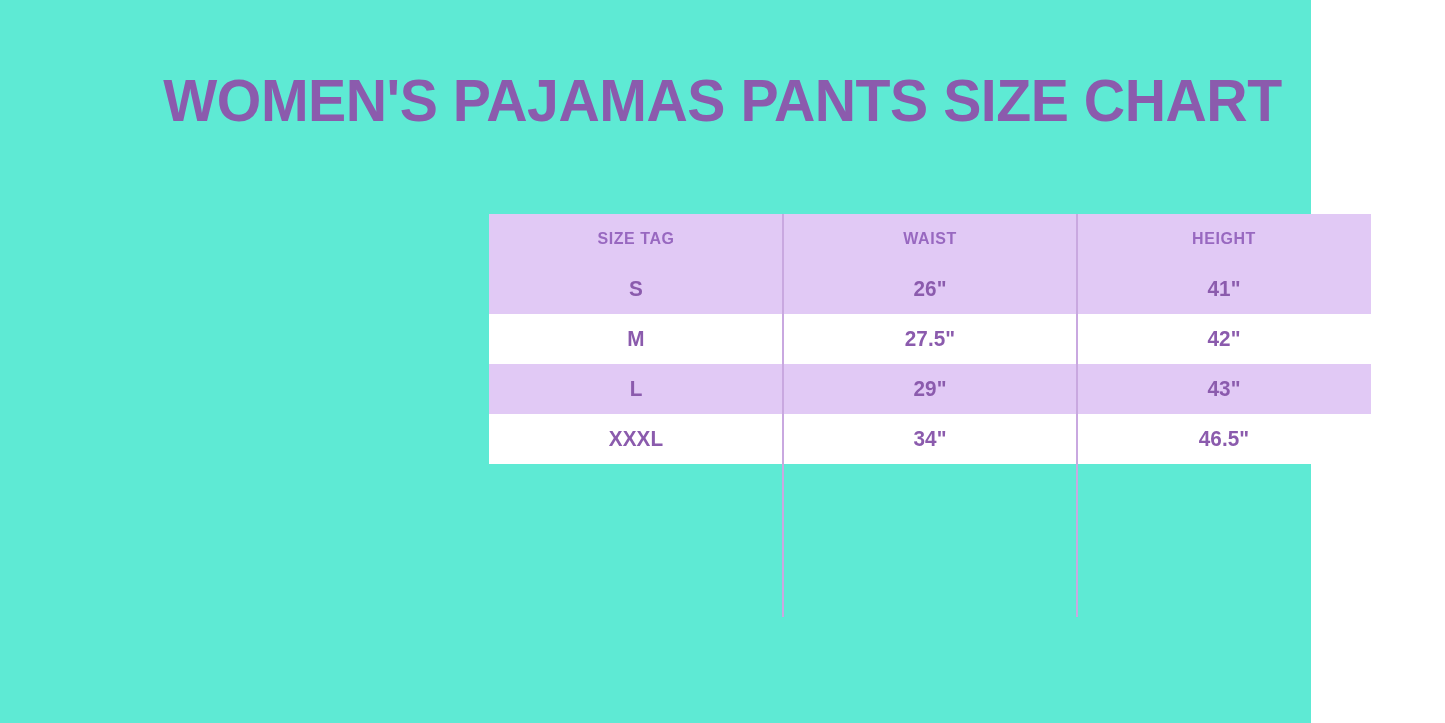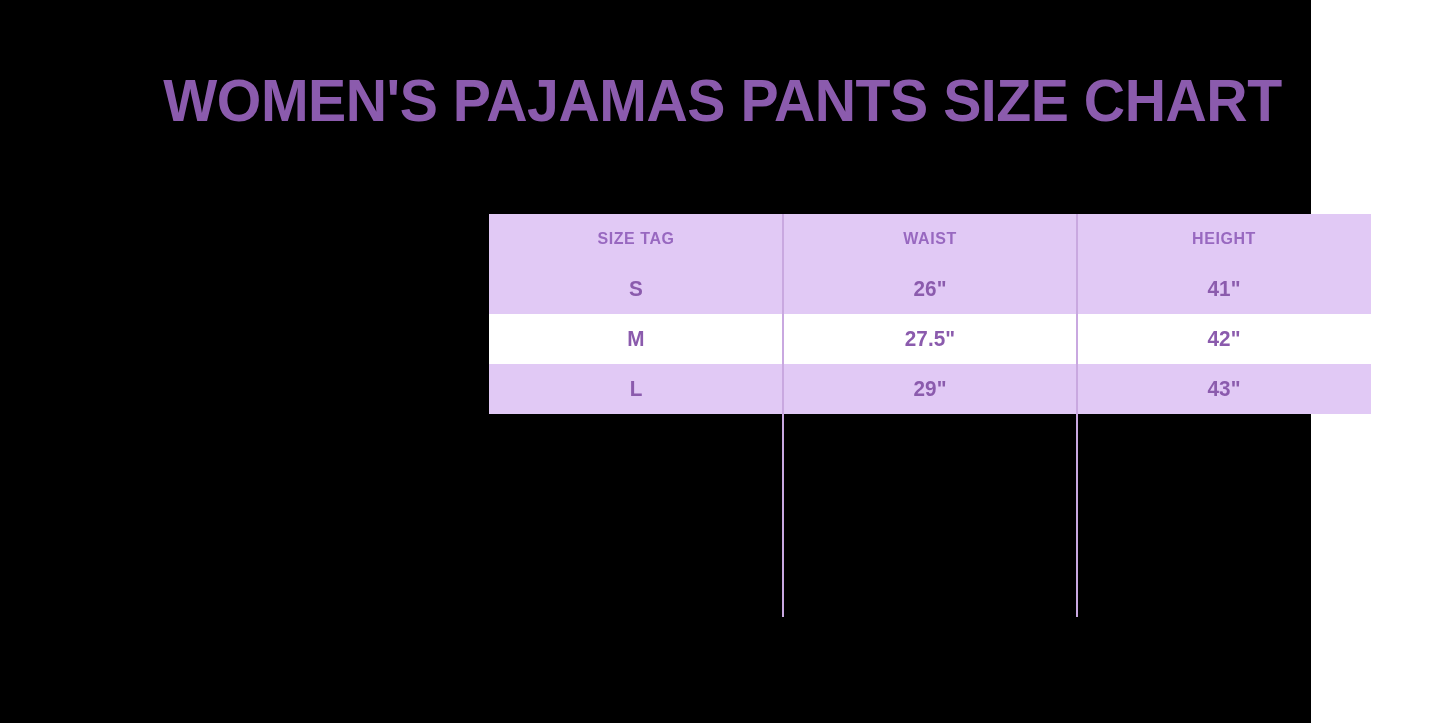--- a/index.html
+++ b/index.html
@@ -12,21 +12,21 @@
     height: 723px;
     font-family: "Liberation Sans", sans-serif;
     overflow: hidden;
     position: relative;
   }
 
   #page {
     position: relative;
     width: 1311px;
     height: 723px;
-    background: #000000;
+    background: #5eead4;
   }
 
   
   #chart-title {
     position: absolute;
     left: 0;
     top: 66px;
     width: 1445px;
     text-align: center;
     font-family: "Liberation Sans", sans-serif;
@@ -130,19 +130,24 @@
         <tr class="row-plain">
           <td>M</td>
           <td>27.5"</td>
           <td>42"</td>
         </tr>
         <tr class="row-band">
           <td>L</td>
           <td>29"</td>
           <td>43"</td>
         </tr>
+        <tr class="row-plain">
+          <td>XXXL</td>
+          <td>34"</td>
+          <td>46.5"</td>
+        </tr>
       </tbody>
   </table>
 
   <div class="divider" id="divider-1"></div>
   <div class="divider" id="divider-2"></div>
 
 </div>
 
 </body></html>

